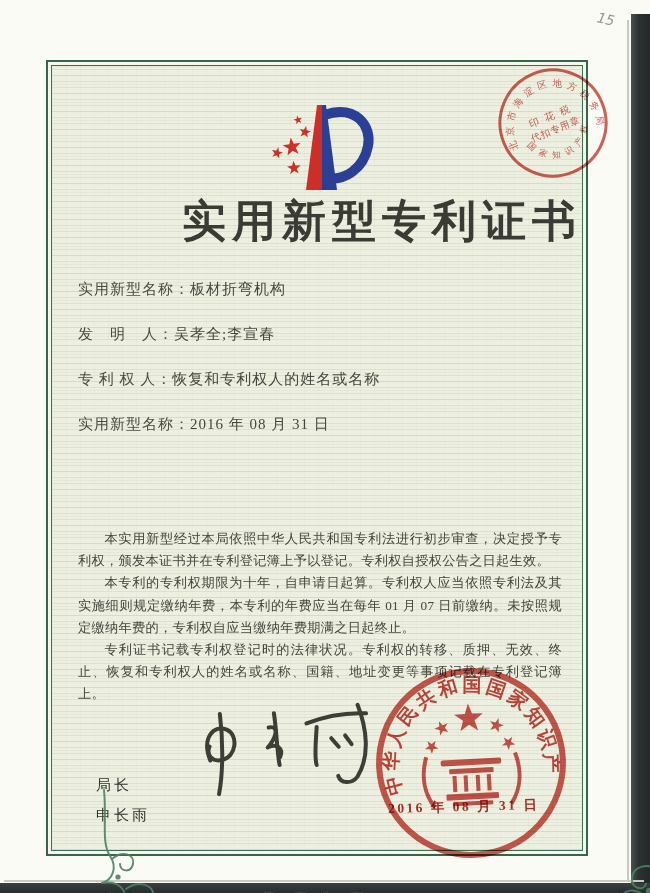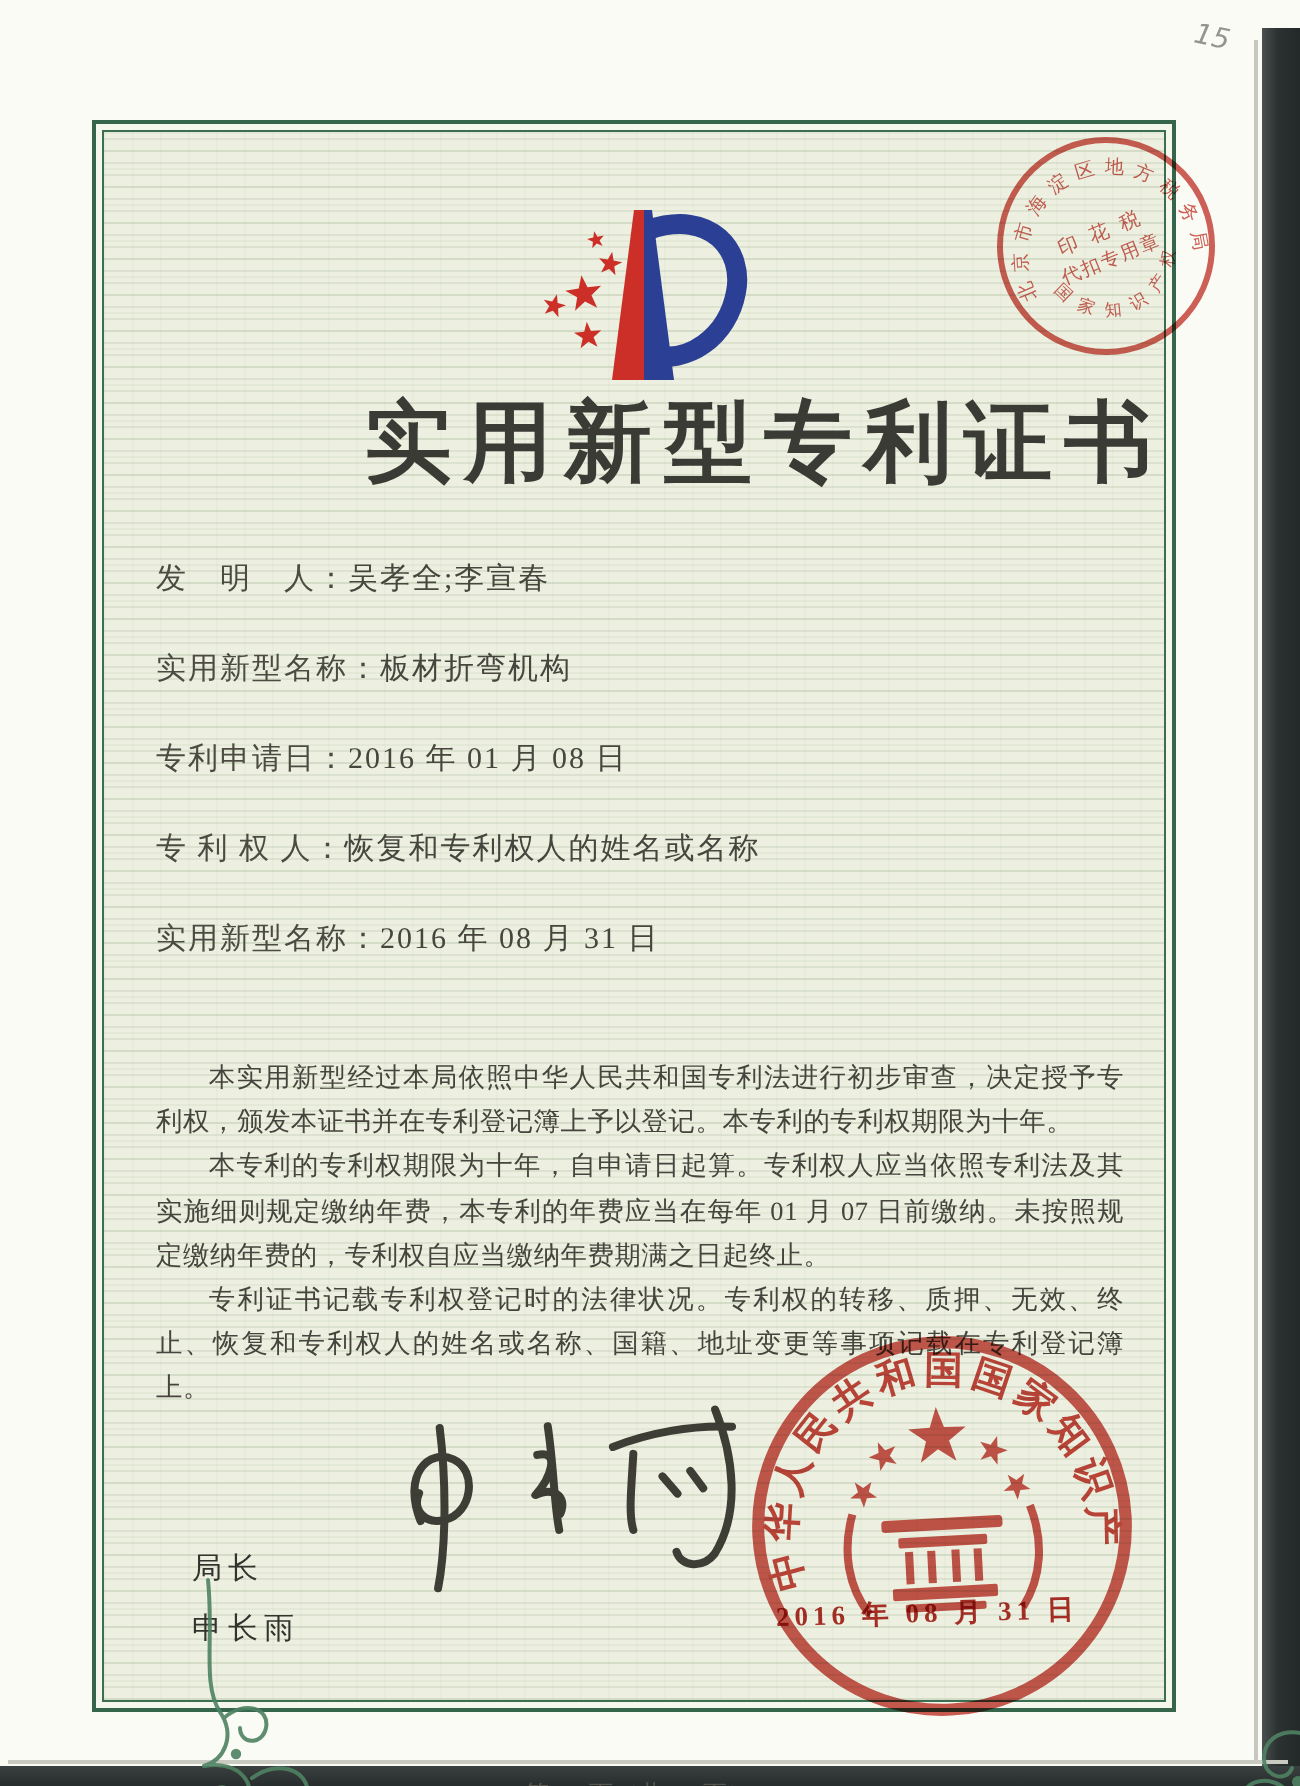--- a/index.html
+++ b/index.html
@@ -96,38 +96,35 @@
         <use href="#star" transform="translate(28,49) scale(0.95) rotate(-8)"></use>
         <use href="#star" transform="translate(13,55) scale(0.6) rotate(14)"></use>
         <use href="#star" transform="translate(30,70) scale(0.72) rotate(-5)"></use>
       </g>
     </svg>
 
     <div class="cert-title">实用新型专利证书</div>
 
     <div class="fields">
       <div class="field-row">
+        <span class="field-label">实用新型名称：</span><span class="field-value">板材折弯机构</span>
+      </div>
+      <div class="field-row">
         <span class="field-label">发　明　人：</span><span class="field-value">吴孝全;李宣春</span>
       </div>
       <div class="field-row">
-        <span class="field-label">实用新型名称：</span><span class="field-value">板材折弯机构</span>
-      </div>
-      <div class="field-row">
-        <span class="field-label">专利申请日：</span><span class="field-value">2016 年 01 月 08 日</span>
-      </div>
-      <div class="field-row">
         <span class="field-label">专 利 权 人：</span><span class="field-value">恢复和专利权人的姓名或名称</span>
       </div>
       <div class="field-row">
         <span class="field-label">实用新型名称：</span><span class="field-value">2016 年 08 月 31 日</span>
       </div>
     </div>
 
     <div class="paragraphs">
-      <p>本实用新型经过本局依照中华人民共和国专利法进行初步审查，决定授予专利权，颁发本证书并在专利登记簿上予以登记。本专利的专利权期限为十年。</p>
+      <p>本实用新型经过本局依照中华人民共和国专利法进行初步审查，决定授予专利权，颁发本证书并在专利登记簿上予以登记。专利权自授权公告之日起生效。</p>
       <p>本专利的专利权期限为十年，自申请日起算。专利权人应当依照专利法及其实施细则规定缴纳年费，本专利的年费应当在每年 01 月 07 日前缴纳。未按照规定缴纳年费的，专利权自应当缴纳年费期满之日起终止。</p>
       <p>专利证书记载专利权登记时的法律状况。专利权的转移、质押、无效、终止、恢复和专利权人的姓名或名称、国籍、地址变更等事项记载在专利登记簿上。</p>
     </div>
 
     <div class="director">
       <div>局长</div>
       <div>申长雨</div>
     </div>
 
     <svg class="signature" viewBox="0 0 235 115">

